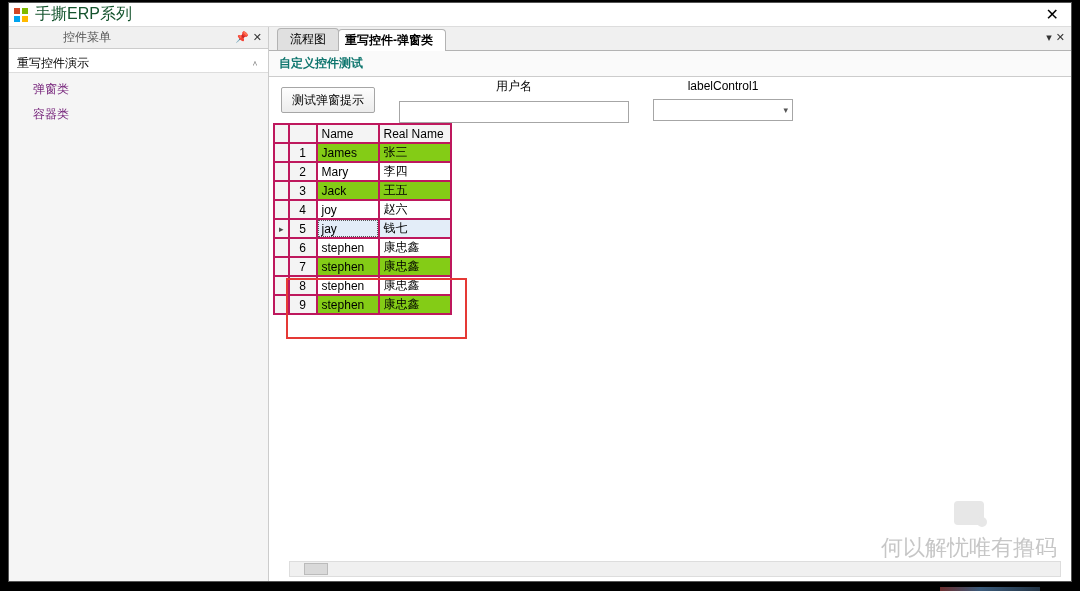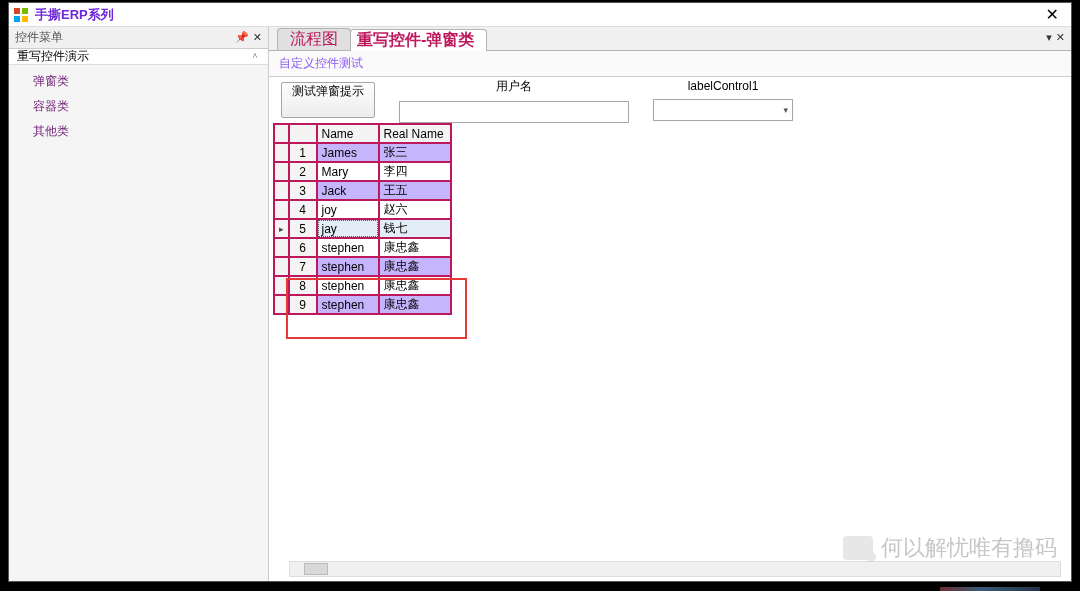--- a/index.html
+++ b/index.html
@@ -1,64 +1,64 @@
 <!DOCTYPE html>
 <html><head>
   <meta charset="utf-8">
   <style>
     * { box-sizing: border-box; margin: 0; padding: 0; }
     body { font-family: "Microsoft YaHei", "SimSun", Arial, sans-serif; font-size: 12px; background: #000; width: 1080px; height: 591px; position: relative; overflow: hidden; }
     .app-window { position: absolute; left: 8px; top: 2px; width: 1064px; height: 580px; background: #f0f0f0; border: 1px solid #555; display: flex; flex-direction: column; }
     .titlebar { height: 24px; background: #fff; display: flex; align-items: center; padding: 0 4px; border-bottom: 1px solid #ddd; }
     .app-icon { width: 16px; height: 16px; margin-right: 6px; display: inline-flex; align-items: center; justify-content: center; }
-    .app-title { flex: 1; font-size: 13px; color: #6d28d9; font-weight: bold; }
+    .app-title { flex: 1; font-size: 16px; color: #14532d; }
     .win-close { font-size: 16px; padding: 0 8px; cursor: default; }
     .content { flex: 1; display: flex; overflow: hidden; }
     
     .sidebar { width: 260px; background: #f5f5f5; border-right: 1px solid #ccc; display: flex; flex-direction: column; }
     .sidebar-header { height: 22px; background: #f0f0f0; border-bottom: 1px solid #ccc; display: flex; align-items: center; padding: 0 6px; color: #555; }
-    .sidebar-header-title { flex: 1; }
+    .sidebar-header-title { flex: 1; margin-left: 48px; }
     .sidebar-header-icons { display: flex; gap: 4px; font-size: 11px; color: #333; }
-    .sidebar-section { height: 16px; background: #fff; border-bottom: 1px solid #ddd; display: flex; align-items: center; padding: 0 8px; justify-content: space-between; }
+    .sidebar-section { height: 24px; background: #fff; border-bottom: 1px solid #ddd; display: flex; align-items: flex-end; padding: 0 8px; justify-content: space-between; }
     .sidebar-section-caret { font-size: 10px; color: #666; }
     .sidebar-items { padding: 4px 0 4px 24px; background: #f5f5f5; }
     .sidebar-item { padding: 4px 0; color: #701a75; }
     
     .main { flex: 1; display: flex; flex-direction: column; background: #fff; }
     .tabs-strip { height: 24px; display: flex; align-items: flex-end; padding: 0 8px; border-bottom: 1px solid #b3b3b3; background: #f0f0f0; position: relative; }
-    .tab { height: 22px; padding: 0 12px; display: flex; align-items: center; border: 1px solid #b3b3b3; border-bottom: none; margin-right: -1px; background: #e8e8e8; border-radius: 4px 4px 0 0; font-size: 16px; color: #be185d; }
+    .tab { height: 22px; padding: 0 12px; display: flex; align-items: center; border: 1px solid #b3b3b3; border-bottom: none; margin-right: -1px; background: #e8e8e8; border-radius: 4px 4px 0 0; font-size: 12px; color: #000000; }
     .tab.inactive { background: #e0e0e0; }
     .tab.active { background: #fff; font-weight: bold; position: relative; top: 1px; padding-left: 6px; }
     .tabs-right { position: absolute; right: 6px; top: 4px; display: flex; gap: 4px; font-size: 11px; color: #333; }
-    .subheader { height: 26px; border-bottom: 1px solid #ccc; display: flex; align-items: center; padding: 0 10px; color: #8b5cf6; background: #fafafa; }
+    .subheader { height: 26px; border-bottom: 1px solid #ccc; display: flex; align-items: center; padding: 0 10px; color: #0f766e; background: #fafafa; font-weight: bold; }
     .form-row { height: 46px; display: flex; align-items: center; padding: 0 12px; gap: 24px; }
-    .btn { height: 36px; padding: 0 10px; border: 1px solid #a6a6a6; background: linear-gradient(#fdfdfd, #ececec); border-radius: 2px; display: flex; font-size: 12px; font-family: Liberation Mono, monospace; }
+    .btn { height: 26px; padding: 0 10px; border: 1px solid #a6a6a6; background: linear-gradient(#fdfdfd, #ececec); border-radius: 2px; display: flex; align-items: center; font-size: 12px; font-family: Liberation Mono, monospace; }
     .form-group { display: flex; align-items: center; gap: 6px; flex-direction: column; }
     .text-input { height: 22px; width: 230px; border: 1px solid #a6a6a6; background: #fff; padding: 0 4px; }
     .combo { height: 22px; width: 140px; border: 1px solid #a6a6a6; background: #fff; display: flex; align-items: center; justify-content: flex-end; padding: 0 4px; }
     .combo-arrow { font-size: 9px; color: #555; }
     
     .grid-wrap { padding-left: 4px; }
     .grid { border-collapse: collapse; font-size: 12px; }
     .grid th, .grid td { border: 2px solid #be185d; height: 19px; text-align: left; padding: 0 4px; }
     .grid th { background: #f4f4f4; font-weight: normal; color: #000; }
     .grid .rowhead { width: 28px; text-align: center; background: #f4f4f4; color: #000; }
     .grid .col-name { width: 62px; }
     .grid .col-real { width: 72px; }
-    .grid tr.alt td.datacell { background: #c4b5fd; }
+    .grid tr.alt td.datacell { background: #84cc16; }
     .grid tr.norm td.datacell { background: #fff; }
     .grid tr.selected td.datacell { background: #e3edf8; }
     .grid td.indicator { width: 14px; background: #f4f4f4; text-align: center; font-size: 9px; color: #444; }
     .grid td.focus-cell { outline: 1px dotted #555; outline-offset: -2px; }
     .highlight-box { position: absolute; border: 2px solid #e53935; pointer-events: none; }
     
     .hscroll { position: absolute; left: 280px; right: 10px; bottom: 4px; height: 16px; background: #f0f0f0; border: 1px solid #ddd; }
     .hscroll-thumb { position: absolute; left: 14px; top: 1px; width: 24px; height: 12px; background: #d9d9d9; border: 1px solid #bbb; }
     
-    .watermark { position: absolute; right: 14px; bottom: 18px; display: flex; align-items: center; gap: 8px; color: #bdbdbd; font-size: 22px; opacity: 0.85; }
+    .watermark { position: absolute; right: 14px; bottom: 18px; display: flex; align-items: center; gap: 8px; color: #bdbdbd; font-size: 22px; opacity: 0.85; flex-direction: column; }
     .wm-icon { width: 30px; height: 24px; background: #cfcfcf; border-radius: 4px; position: relative; opacity: 0.6; }
     .wm-icon::after { content: ""; position: absolute; right: -3px; bottom: -2px; width: 10px; height: 10px; background: #cfcfcf; border-radius: 50%; }
     .bottom-accent { position: absolute; left: 940px; bottom: 0; height: 4px; width: 100px; background: linear-gradient(90deg, #6b2d2d 0%, #3a5a7a 40%, #234 100%); }
   </style>
 </head>
 <body>
 
 <div class="app-window">
 
   <div class="titlebar">
@@ -84,21 +84,20 @@
           <span>✕</span>
         </span>
       </div>
       <div class="sidebar-section">
         <span>重写控件演示</span>
         <span class="sidebar-section-caret">＾</span>
       </div>
       <div class="sidebar-items">
         <div class="sidebar-item">弹窗类</div>
         <div class="sidebar-item">容器类</div>
-        <div class="sidebar-item">其他类</div>
       </div>
     </div>
 
     <div class="main">
       <div class="tabs-strip">
         <div class="tab inactive">
             <span>流程图</span>
           </div>
         <div class="tab active">
             <span>重写控件-弹窗类</span>

